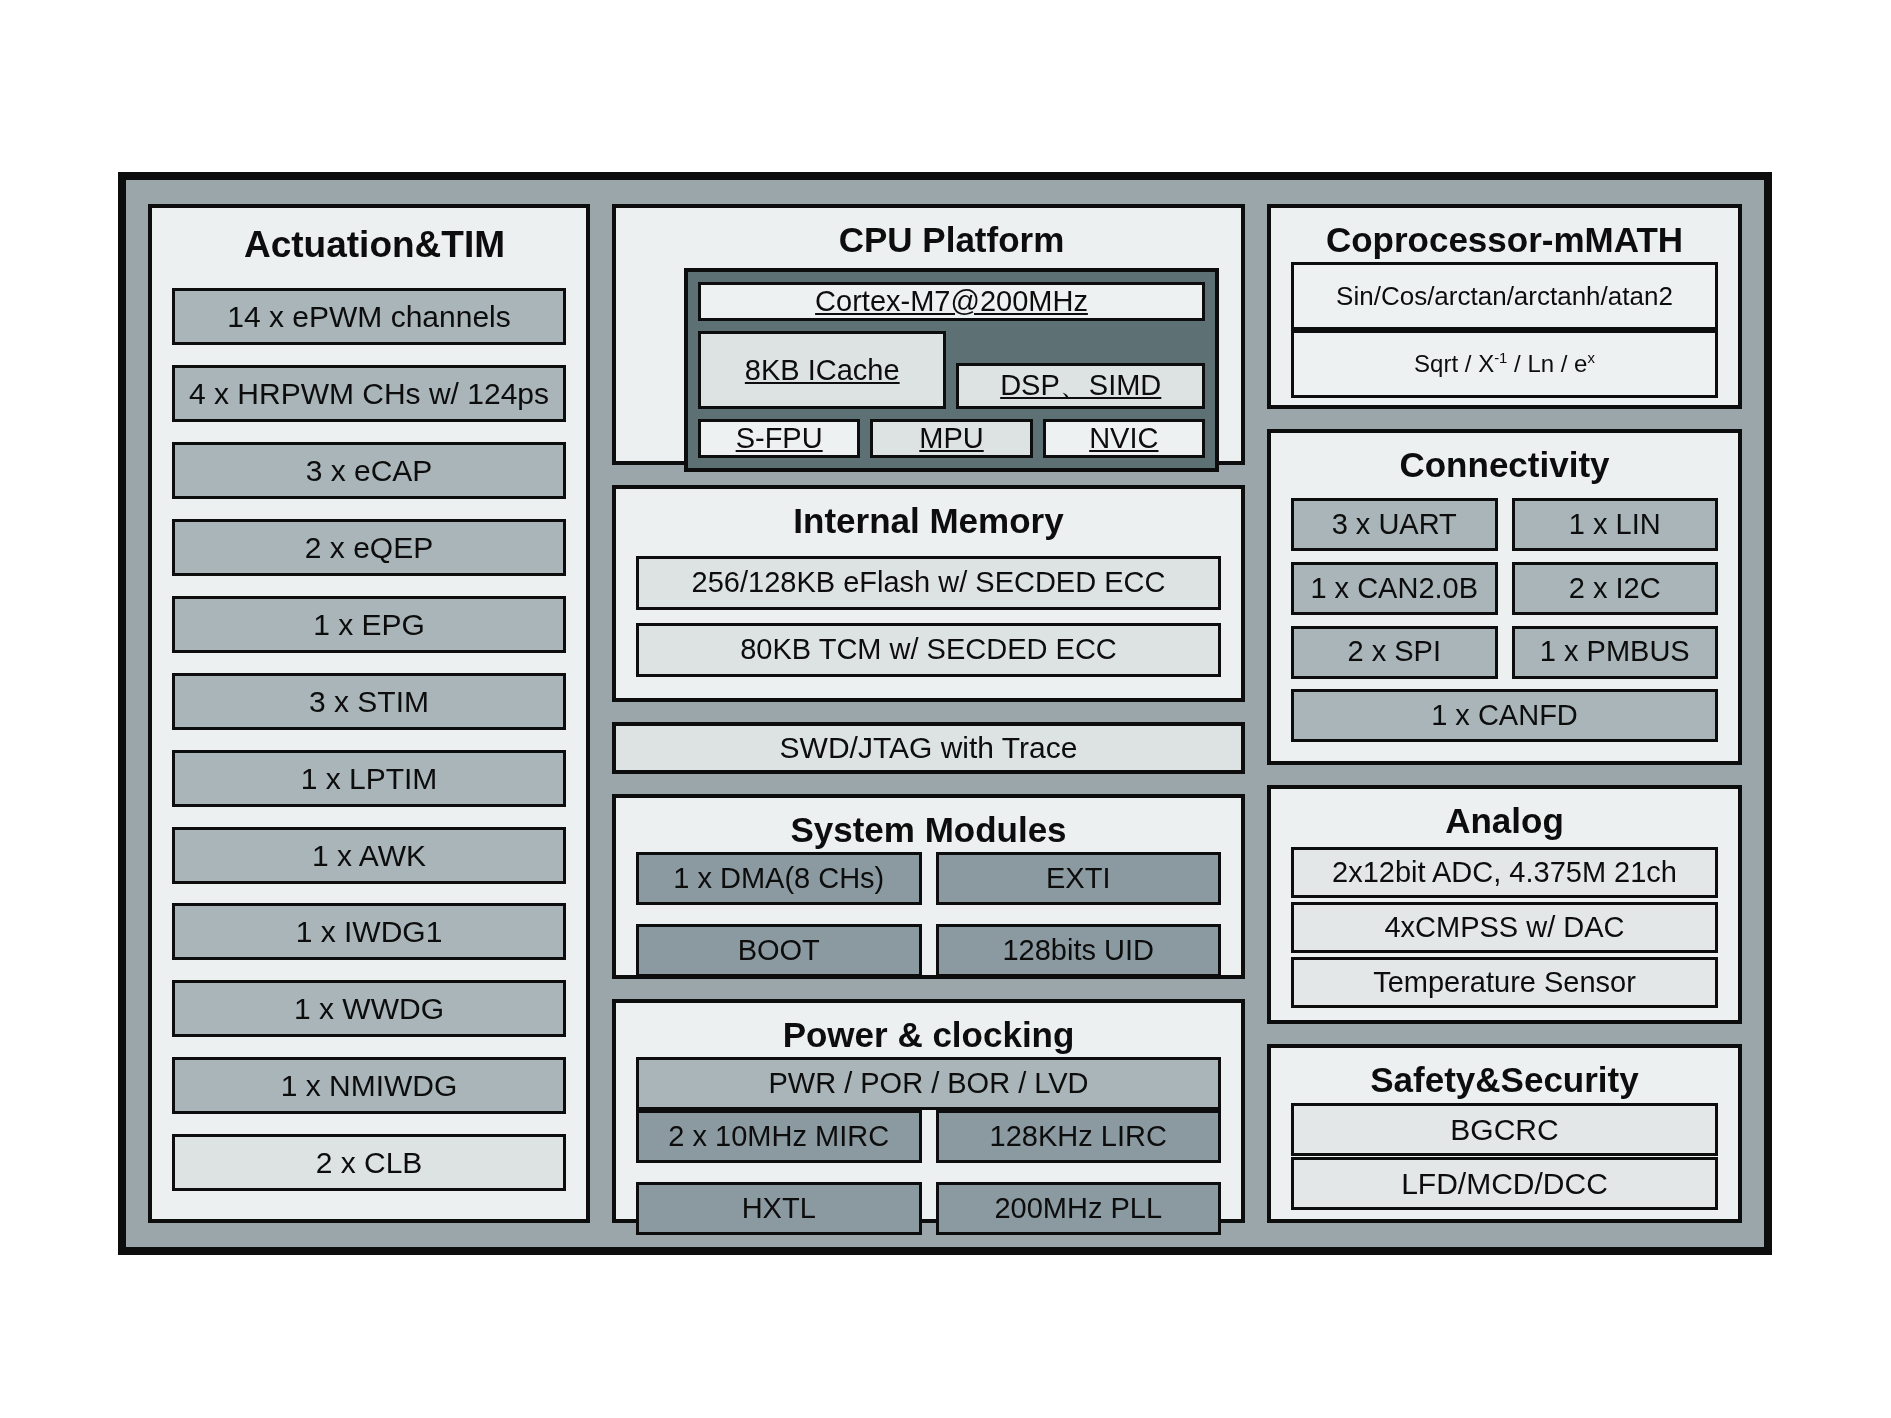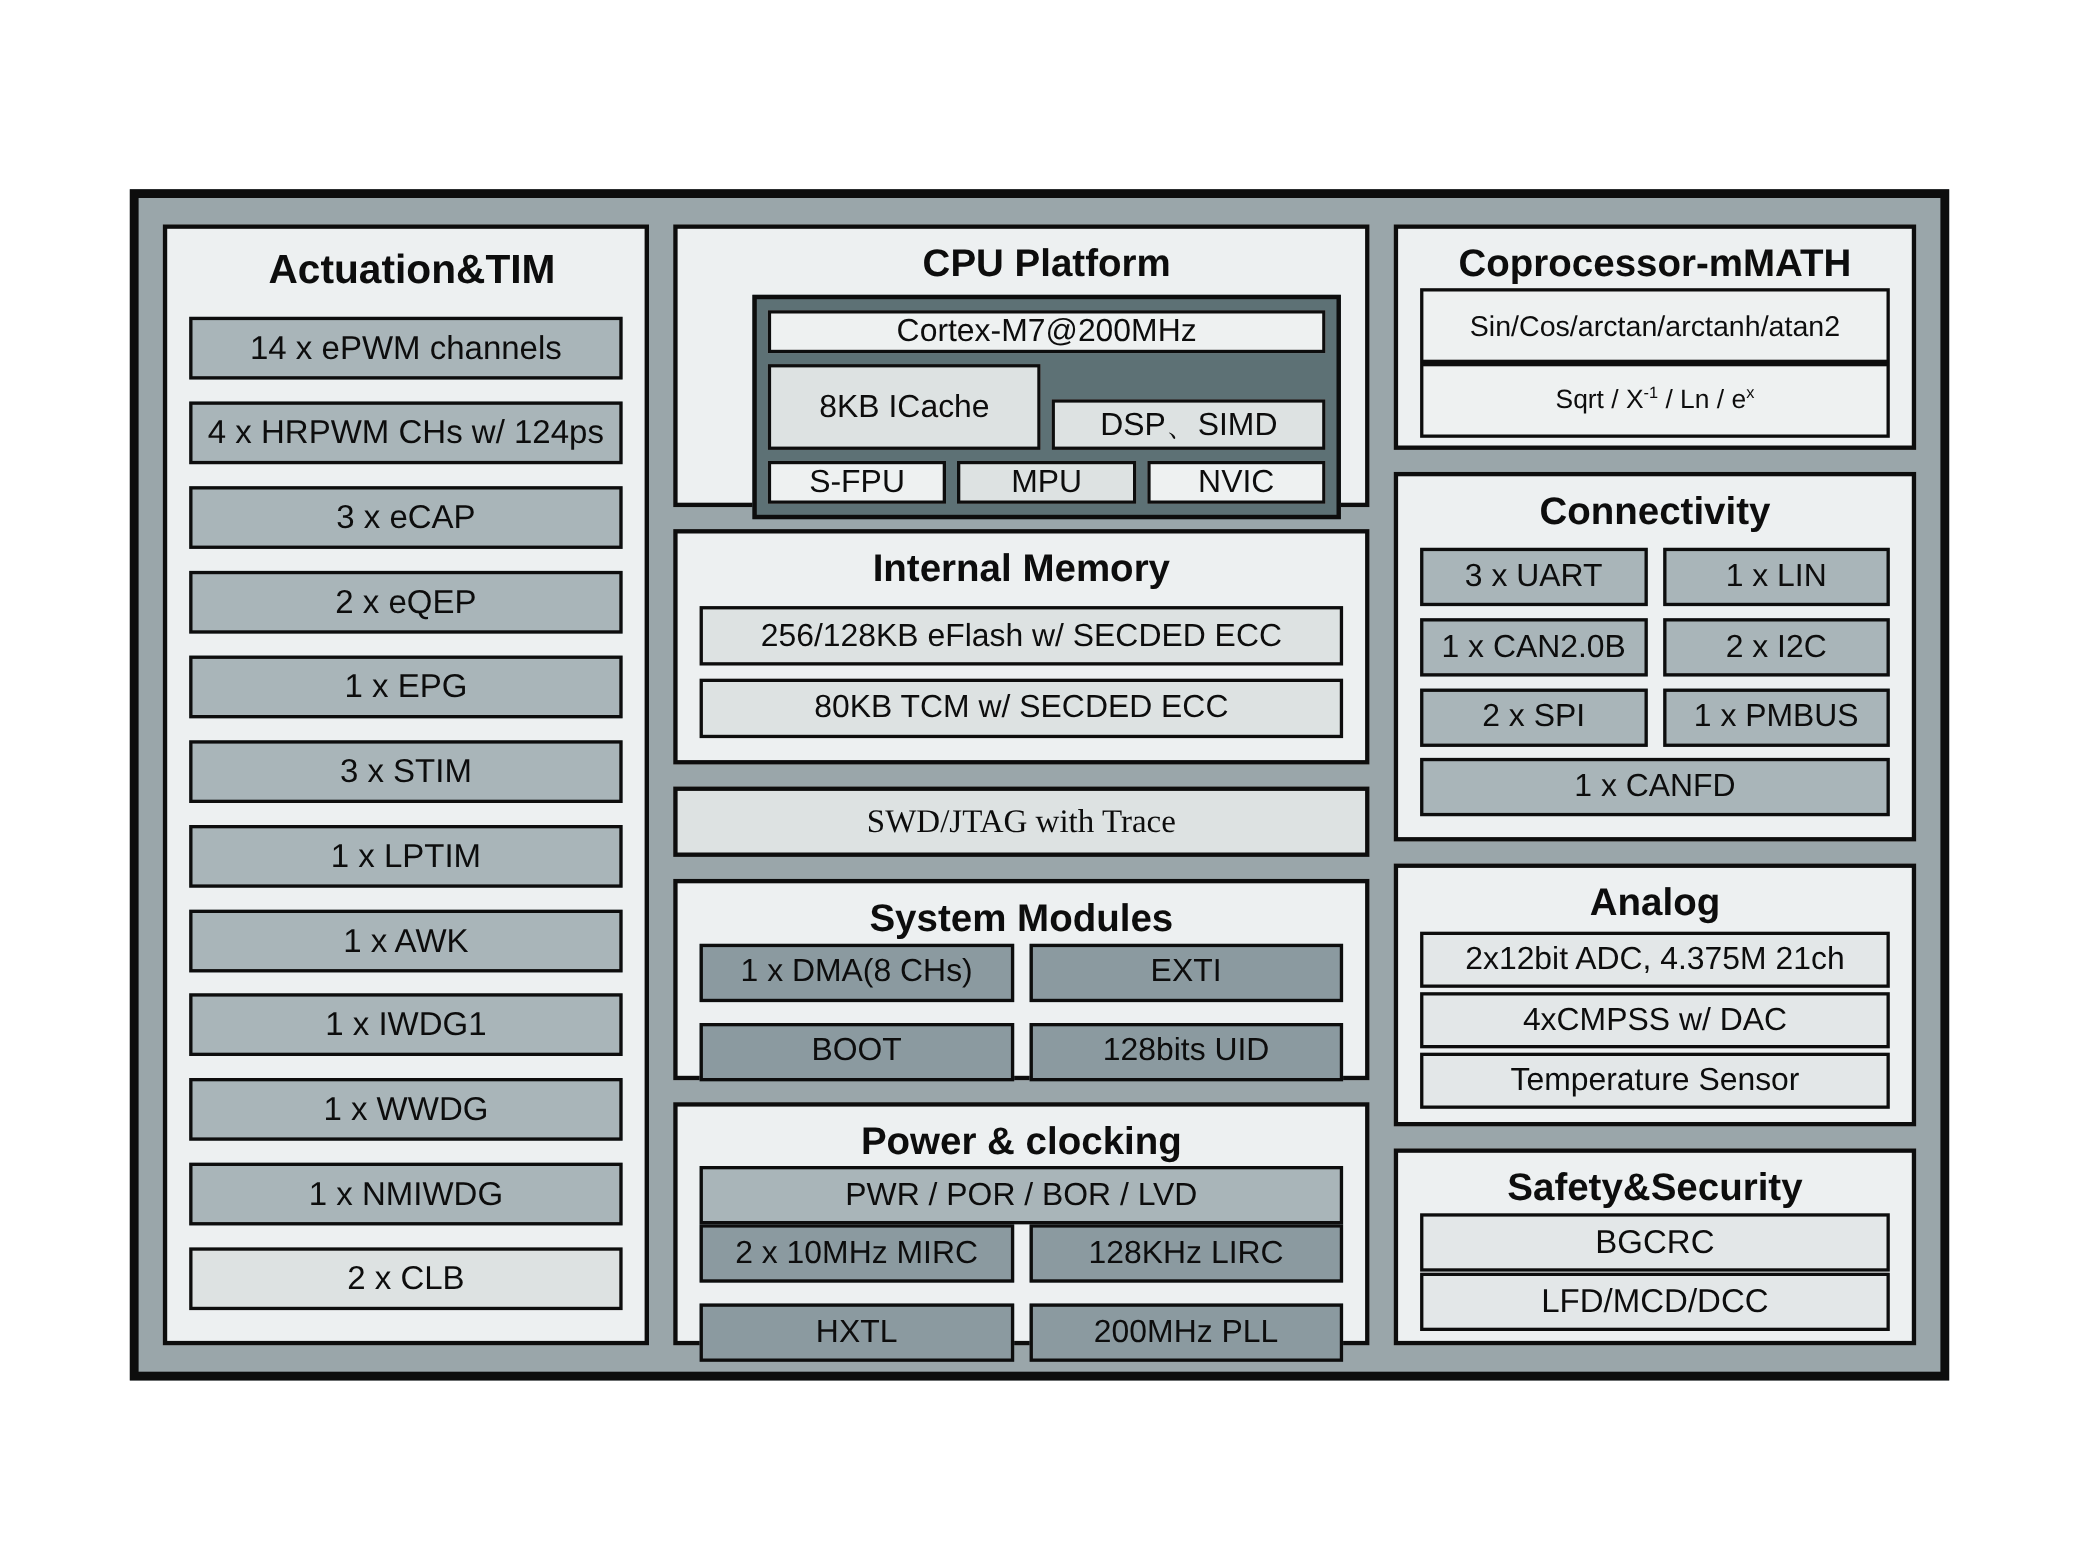--- a/index.html
+++ b/index.html
@@ -49,33 +49,33 @@
   
   .col-left{width:442px;flex:0 0 auto;}
   .col-left .panel-title{padding-top:16px;font-size:37px;padding-left:15px;}
   .col-left .box{height:57px;}
 
   
   .col-mid{width:633px;flex:0 0 auto;display:flex;flex-direction:column;gap:20px;}
   .p-cpu{height:262px;padding-left:46px;}
   .cpu-core-wrap{
     flex:1;margin:6px 22px 14px;background:var(--slate);border:4px solid var(--ink);
-    padding:10px;display:grid;grid-template-columns:repeat(6,1fr);gap:10px;
+    padding:10px;display:grid;grid-template-columns:repeat(6,1fr);gap:10px;text-decoration:underline;
   }
   .cpu-box{border:3px solid var(--ink);display:flex;align-items:center;justify-content:center;font-size:29px;}
   .cpu-core{grid-column:1/7;}
   .cpu-icache{grid-column:1/4;}
   .cpu-dsp{grid-column:4/7;margin-top:32px;}
   .cpu-sfpu{grid-column:1/3;}
   .cpu-mpu{grid-column:3/5;}
   .cpu-nvic{grid-column:5/7;}
   .p-mem{height:218px;}
   .p-mem .box{height:54px;font-size:29px;}
-  .swd-bar{height:64px;flex:0 0 auto;background:var(--soft);border:4px solid var(--ink);
-    display:flex;align-items:center;justify-content:center;font-size:30px;font-family:Liberation Serif, serif;}
+  .swd-bar{height:52px;flex:0 0 auto;background:var(--soft);border:4px solid var(--ink);
+    display:flex;align-items:center;justify-content:center;font-size:30px;}
   .p-sys{height:186px;}
   .p-pwr{height:225px;}
   .grid2{display:grid;grid-template-columns:1fr 1fr;gap:19px 14px;}
   .grid2 .box,.row-full.box{height:53px;font-size:29px;}
 
   
   .col-right{flex:1 1 auto;display:flex;flex-direction:column;gap:20px;}
   .p-cop{height:208px;}
   .p-cop .box{height:68px;}
   .box-trig{font-size:26px;}

